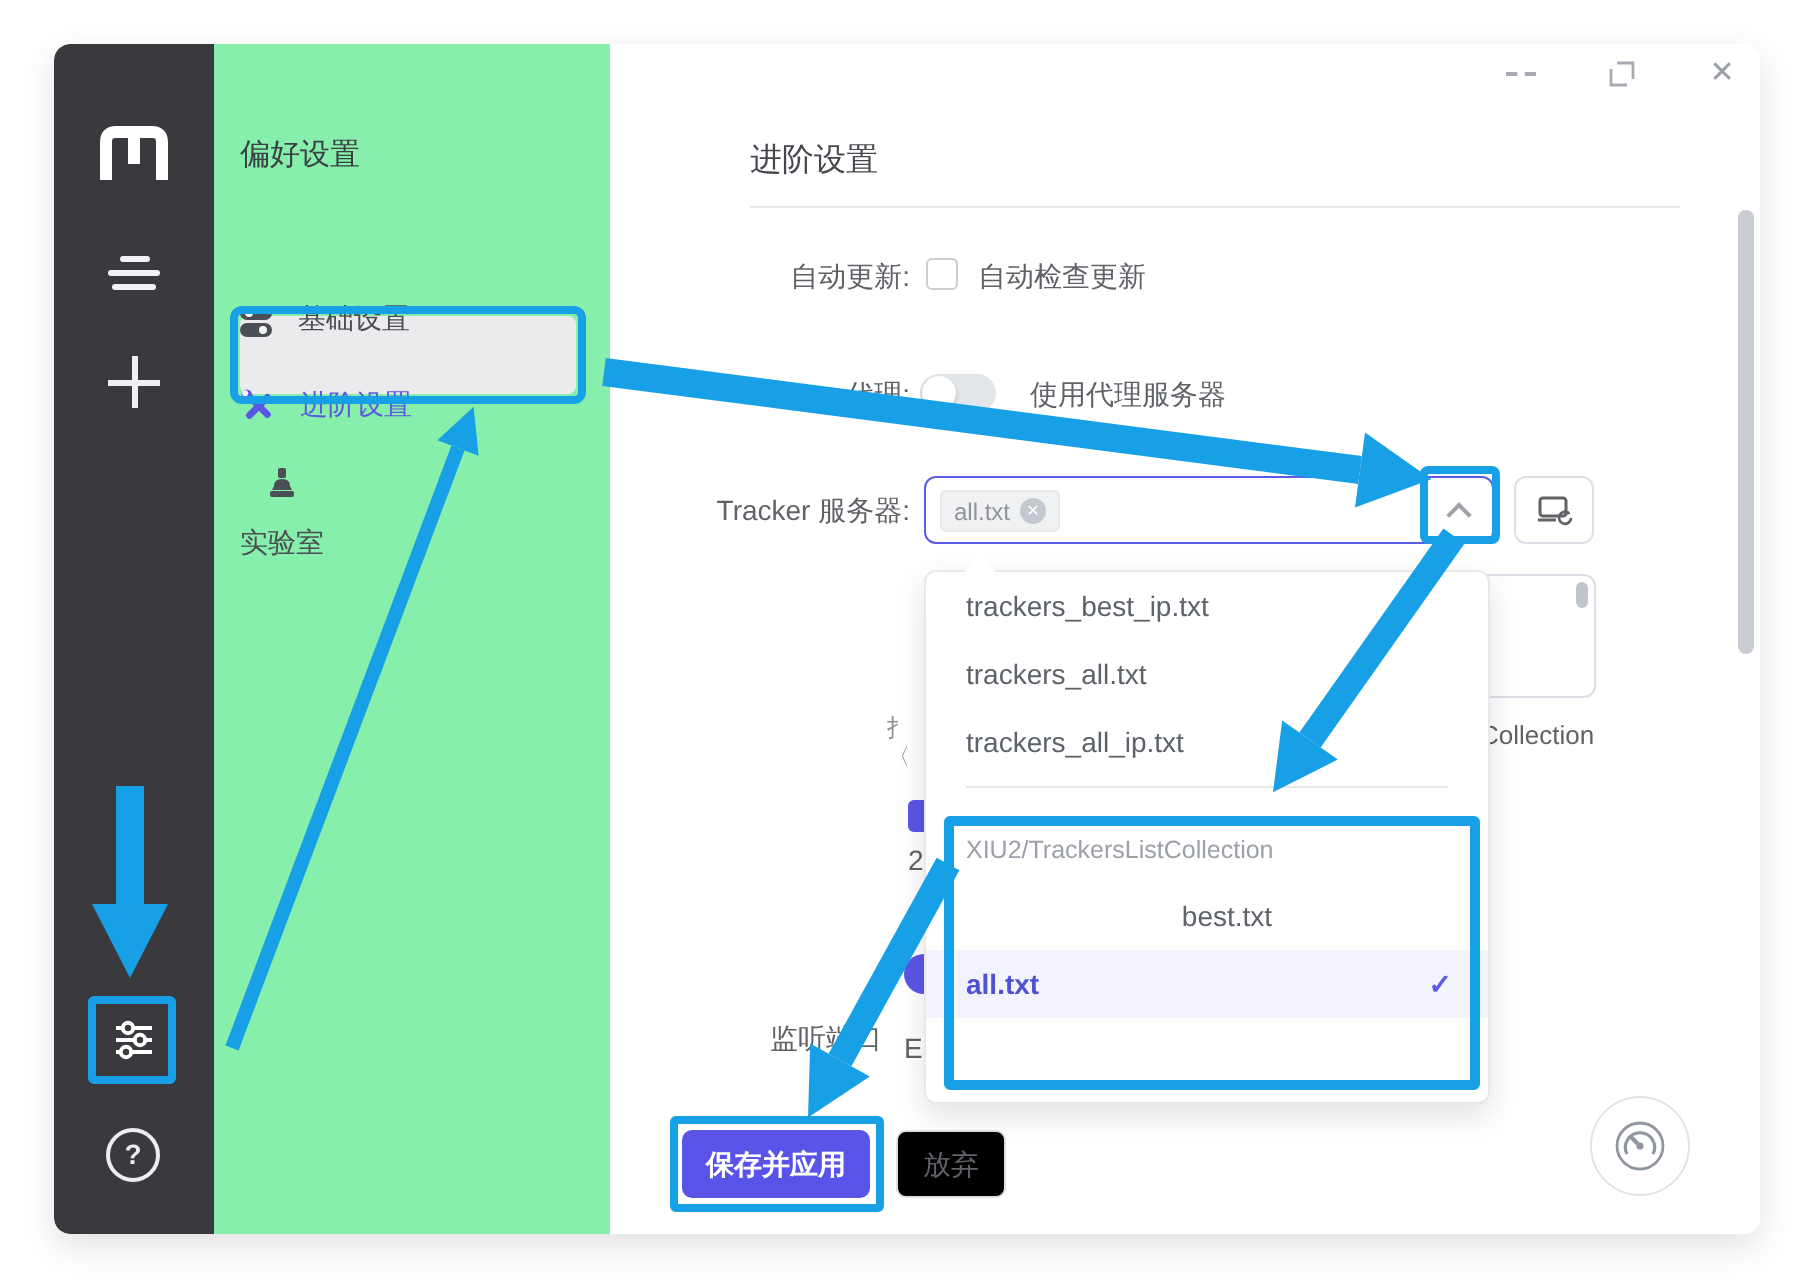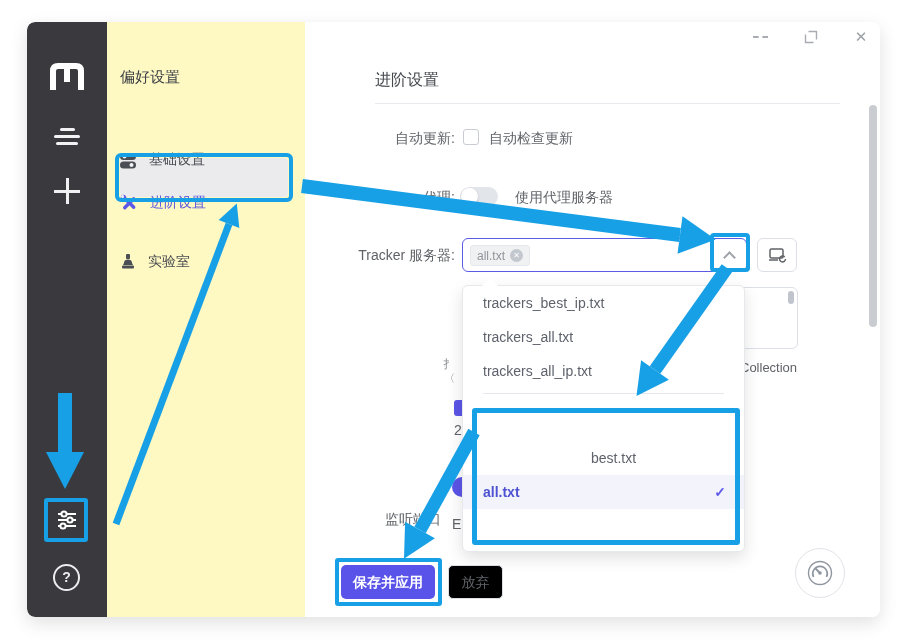--- a/index.html
+++ b/index.html
@@ -29,27 +29,27 @@
   #plus{left:27px;top:156px;width:26px;height:26px;}
   #plus:before,#plus:after{content:"";position:absolute;background:#F0F0F2;}
   #plus:before{left:11.5px;top:0;width:3px;height:26px;}
   #plus:after{left:0;top:11.5px;width:26px;height:3px;}
   #ann-sliders{position:absolute;left:17px;top:476px;width:44px;height:44px;border:4px solid var(--accent);border-radius:3px;}
   #sliders-icon{left:29px;top:487px;}
   #help-btn{position:absolute;left:26px;top:542px;width:27px;height:27px;border:2px solid #EDEDEF;border-radius:50%;
     color:#EDEDEF;font-size:14px;font-weight:bold;text-align:center;line-height:23px;}
 
   
-  #prefs{position:absolute;left:80px;top:0;width:198px;height:595px;background:#fef9c3;}
+  #prefs{position:absolute;left:80px;top:0;width:198px;height:595px;background:#86efac;}
   #prefs-title{position:absolute;left:13px;top:46px;font-size:15px;color:#3b3e45;}
   .menu-item{position:absolute;left:13px;height:24px;font-size:14px;color:#4a4d52;display:flex;align-items:center;gap:12px;}
   .menu-item svg{flex:0 0 auto;}
   #mi-basic{top:126px;}
   #mi-adv{top:169px;color:#5b58e0;z-index:2;}
-  #mi-lab{top:228px;}
+  #mi-lab{top:212px;flex-direction:column;}
   #mi-adv-bg{position:absolute;left:13px;top:136px;width:168px;height:39px;background:#EBEBEE;border-radius:4px;}
   #ann-adv{position:absolute;left:8px;top:131px;width:178px;height:49px;border:4px solid var(--accent);border-radius:6px;z-index:3;}
 
   
   #main{position:absolute;left:278px;top:0;width:575px;height:595px;background:#fff;}
   #btn-min{position:absolute;left:448px;top:14px;width:15px;height:3px;border-top:2px dashed #A8ACB2;}
   #btn-max{position:absolute;left:499px;top:8px;width:14px;height:14px;}
   #btn-close{position:absolute;left:547px;top:6px;width:18px;height:18px;color:#9BA0A6;font-size:15px;line-height:18px;text-align:center;}
   #page-heading{position:absolute;left:70px;top:48px;font-size:16px;color:#45484e;}
   #heading-divider{position:absolute;left:70px;top:81px;width:465px;height:1px;background:#E7E9EC;}
@@ -226,20 +226,21 @@
       <div id="listen-label">监听端口</div>
       <div id="frag-circle"></div>
       <div id="frag-4" class="fragment">E</div>
 
       <div id="dropdown">
         <div class="caret"></div>
         <div class="dd-item" style="top:0;">trackers_best_ip.txt</div>
         <div class="dd-item" style="top:34px;">trackers_all.txt</div>
         <div class="dd-item" style="top:68px;">trackers_all_ip.txt</div>
         <div id="dd-divider"></div>
+        <div id="dd-group">XIU2/TrackersListCollection</div>
         <div class="dd-item" style="top:155px;text-align:center;">best.txt</div>
         <div class="dd-item dd-selected" style="top:189px;">
           <span>all.txt</span>
           <span class="dd-check" style="line-height:34px;">✓</span>
         </div>
       </div>
 
       <div id="ann-chevron"></div>
       <div id="ann-group"></div>
       <div id="ann-save"></div>

